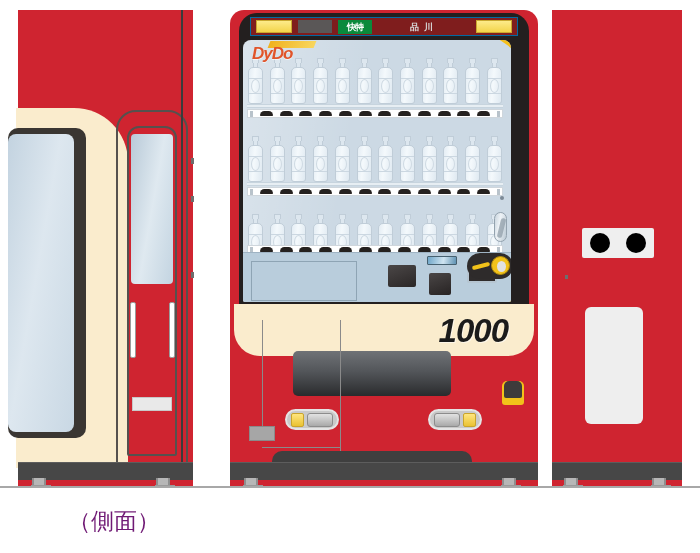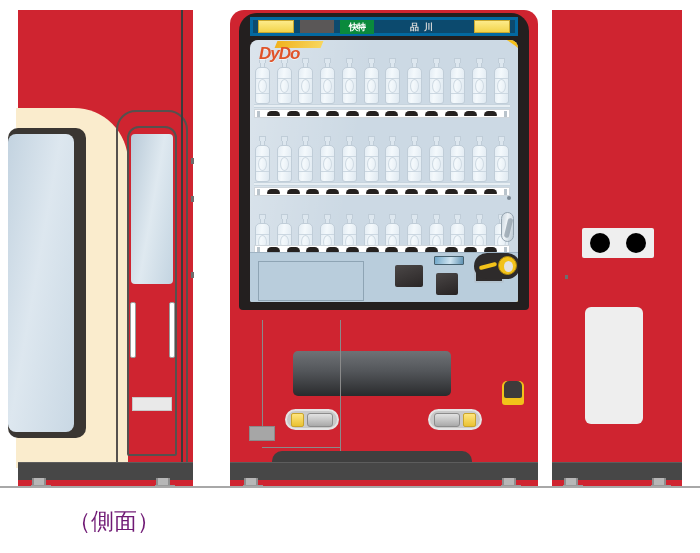--- a/index.html
+++ b/index.html
@@ -138,22 +138,22 @@
     width: 290px; height: 297px;
     background: #231f1f;
     border-radius: 18px 18px 4px 4px;
   }
 
   
   .dest-strip {
     position: absolute;
     left: 20px; top: 7px;
     width: 268px; height: 19px;
-    background: #0c4a6e;
-    border: 3px solid #0369a1;
+    background: #7f1d1d;
+    border: 1px solid #0369a1;
     display: flex;
     align-items: center;
     gap: 6px;
     padding: 0 5px;
   }
   .dest-lamp {
     width: 36px; height: 13px;
     background: linear-gradient(180deg,#fdeb8a 0%, #f3d44b 100%);
     border: 1px solid #c9a82f;
   }
@@ -179,21 +179,21 @@
     font-size: 9px;
     font-weight: bold;
     line-height: 14px;
     text-align: center;
     letter-spacing: 5px;
   }
 
   
   .glass-case {
     position: absolute;
-    left: 20px; top: 30px;
+    left: 13px; top: 30px;
     width: 268px; height: 262px;
     background: #ccd9e4;
     border-radius: 8px 8px 2px 2px;
     overflow: hidden;
   }
   .glass-case::before {
     content: "";
     position: absolute;
     left: 0; top: 0; right: 0; bottom: 0;
     background: linear-gradient(100deg, rgba(255,255,255,.30) 0%, rgba(255,255,255,0) 40%);
@@ -930,20 +930,23 @@
         <div class="ctrl-screen"></div>
         <div class="ctrl-slot"></div>
         <div class="ctrl-readout">22</div>
         <div class="ctrl-lock">
           <span class="keyshaft"></span>
           <span class="keyhole"></span>
         </div>
       </div>
     </div>
 
+    <div class="cream-front">
+      <div class="model-number">1000</div>
+    </div>
 
     <div class="dispenser"></div>
 
     <div class="headlight-pod" style="left:55px;">
       <span class="lamp-yellow"></span>
       <span class="lamp-gray"></span>
     </div>
     <div class="headlight-pod" style="left:198px;">
       <span class="lamp-gray"></span>
       <span class="lamp-yellow"></span>

